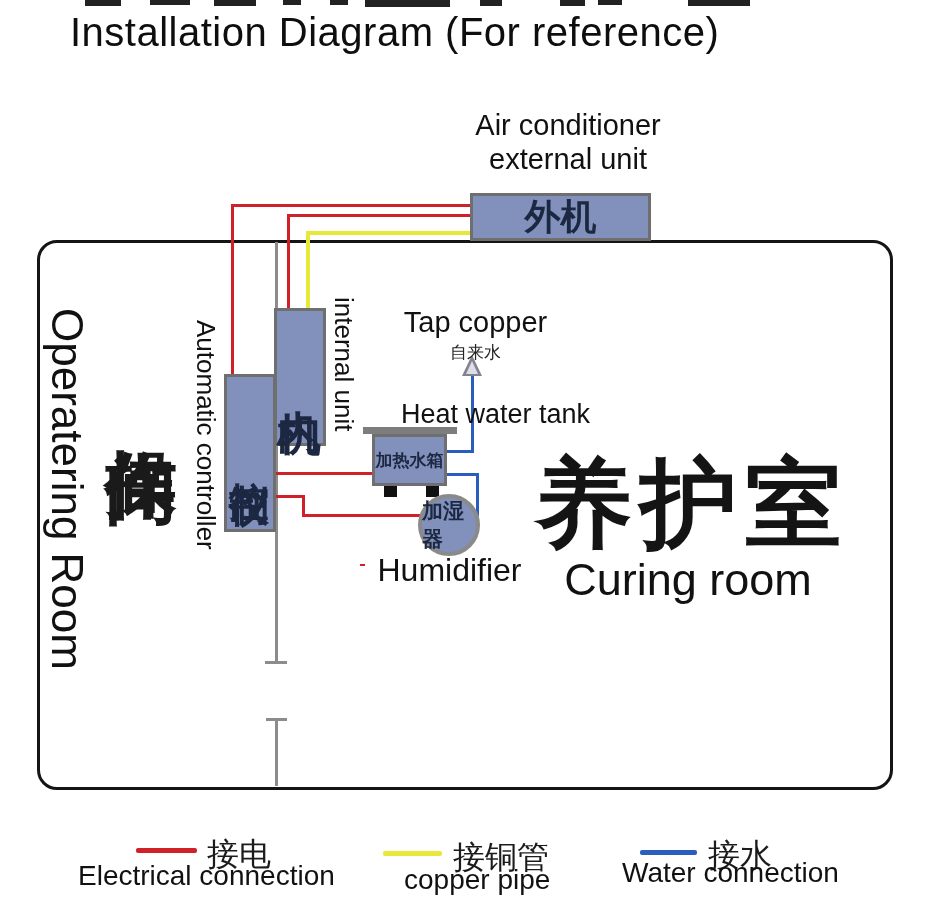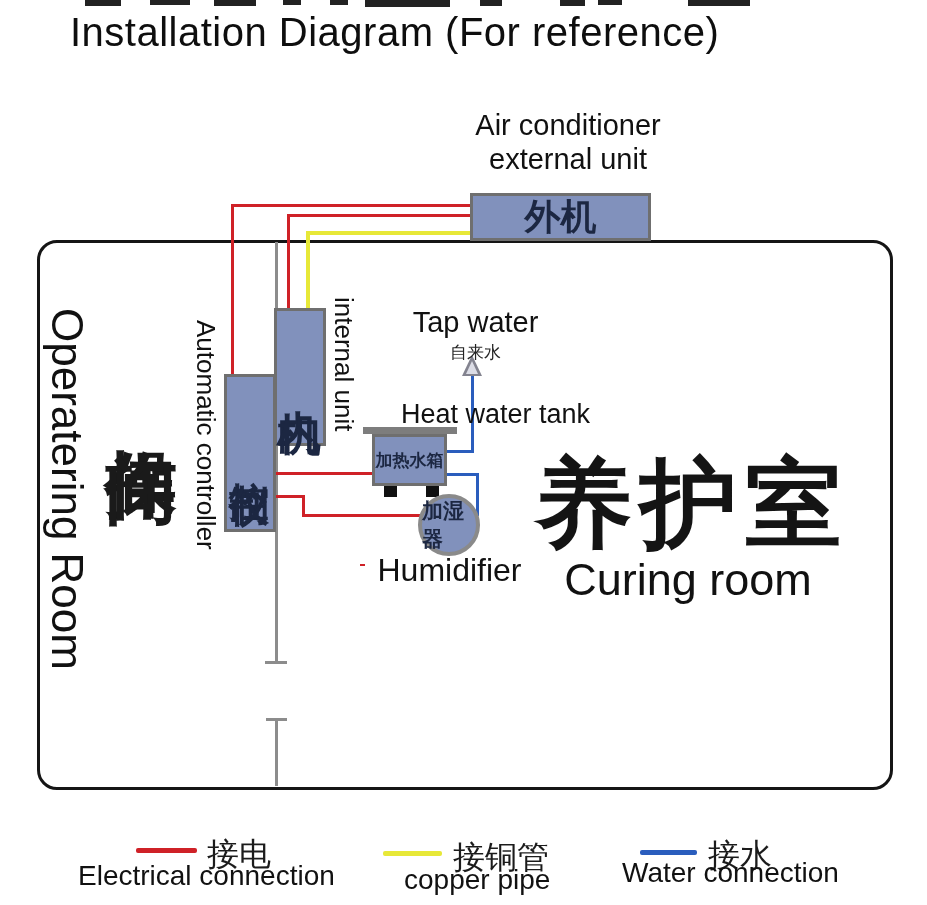--- a/index.html
+++ b/index.html
@@ -116,21 +116,21 @@
   <div class="abs lbl vtext" style="left:190px;top:320px;height:290px;font-size:26px;">Automatic controller</div>
   <div class="abs unitbox cjk-v" style="left:224px;top:374px;width:52px;height:158px;font-size:40px;">
     <span class="cjk-v">控制仪</span>
   </div>
 
   <div class="abs unitbox cjk-v" style="left:274px;top:308px;width:52px;height:138px;font-size:44px;">
     <span class="cjk-v">内机</span>
   </div>
   <div class="abs lbl vtext" style="left:328px;top:297px;height:190px;font-size:26px;">internal unit</div>
 
-  <div class="abs lbl center" style="left:383px;top:306px;width:185px;font-size:29px;">Tap water</div>
+  <div class="abs lbl center" style="left:383px;top:306px;width:185px;font-size:29px;">Tap copper</div>
   <div class="abs lbl center" style="left:383px;top:341px;width:185px;font-size:17px;color:#242424;">自来水</div>
 
   <div class="abs lbl center" style="left:360px;top:399px;width:230px;font-size:27px;text-align:right;">Heat water tank</div>
   <div class="abs" style="left:363px;top:427px;width:94px;height:7px;background:#7d7d7d;z-index:4;"></div>
   <div class="abs unitbox" style="left:372px;top:434px;width:75px;height:52px;font-size:17px;">
     <span>加热水箱</span>
   </div>
   <div class="abs" style="left:384px;top:486px;width:13px;height:11px;background:#111;z-index:4;"></div>
   <div class="abs" style="left:426px;top:486px;width:13px;height:11px;background:#111;z-index:4;"></div>
 

